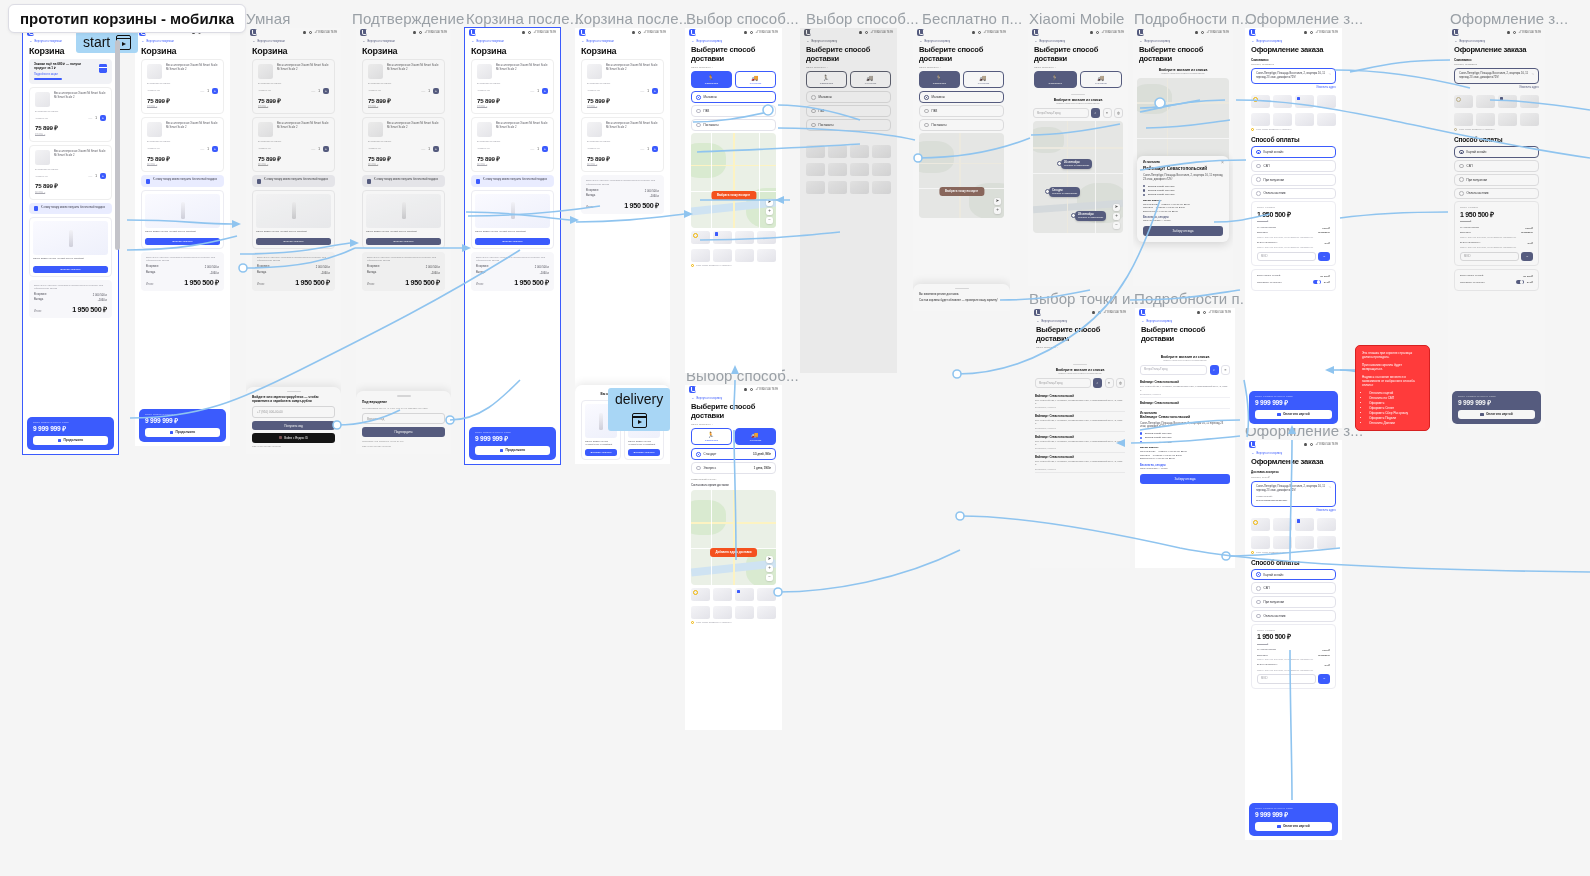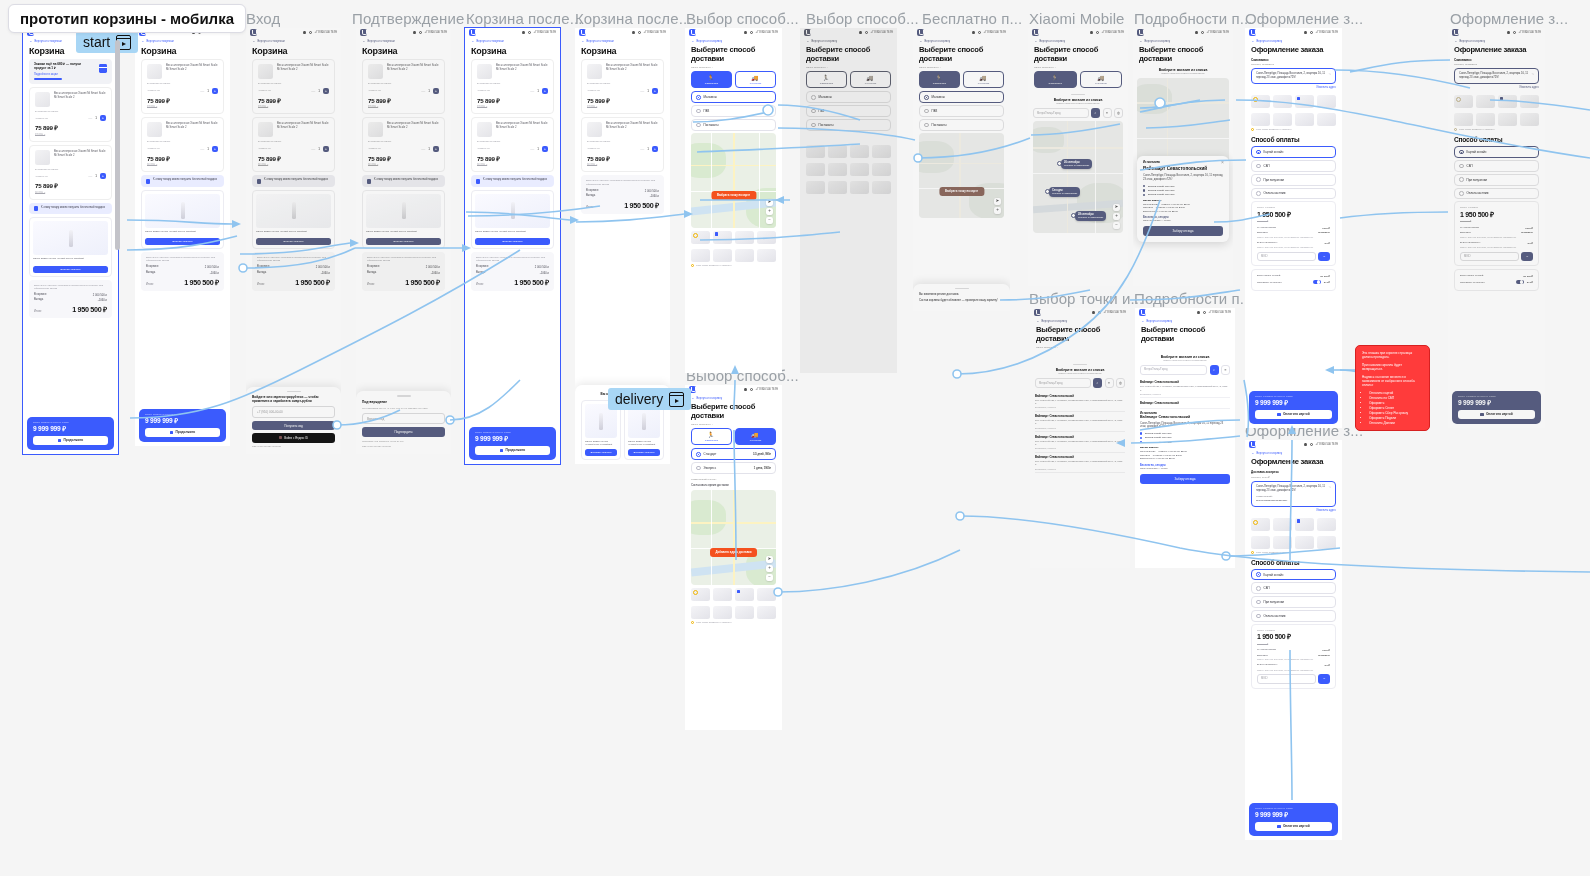--- a/index.html
+++ b/index.html
@@ -303,21 +303,21 @@
       <path class="arrowhead" d="M731,374 l4,-9 4,9 z"></path>
       <path d="M734,430 C 734,460 736,500 736,560"></path>
       <path d="M1490,100 C 1520,100 1550,104 1590,110"></path>
       <path d="M1335,70 C 1380,70 1430,78 1470,88"></path>
       <path d="M1225,100 C 1190,100 1170,106 1140,112"></path>
       <path d="M1000,300 C 1040,300 1060,296 1090,290"></path>
     </g>
   </svg>
 
   <div class="ftitle" style="left:178px;top:10px;">а (неавт...</div>
-  <div class="ftitle" style="left:246px;top:10px;">Вход</div>
+  <div class="ftitle" style="left:246px;top:10px;">Умная</div>
   <div class="ftitle" style="left:352px;top:10px;">Подтверждение</div>
   <div class="ftitle" style="left:466px;top:10px;">Корзина после...</div>
   <div class="ftitle" style="left:575px;top:10px;">Корзина после...</div>
   <div class="ftitle" style="left:686px;top:10px;">Выбор способ...</div>
   <div class="ftitle" style="left:806px;top:10px;">Выбор способ...</div>
   <div class="ftitle" style="left:922px;top:10px;">Бесплатно п...</div>
   <div class="ftitle" style="left:1029px;top:10px;">Xiaomi Mobile</div>
   <div class="ftitle" style="left:1134px;top:10px;">Подробности п...</div>
   <div class="ftitle" style="left:1245px;top:10px;">Оформление з...</div>
   <div class="ftitle" style="left:1450px;top:10px;">Оформление з...</div>
@@ -1616,20 +1616,20 @@
       <li>Оформить Сбер Рассрочку</li>
       <li>Оформить Подели</li>
       <li>Оплатить Долями</li>
     </ul>
   </div>
 
   <div class="chip" style="left:76px;top:31px;">
     <span>start</span>
     <span class="pbox"></span>
   </div>
-  <div class="chip" style="left:608px;top:388px;">
+  <div class="chip" style="left:608px;top:388px;flex-direction:column;">
     <span>delivery</span>
     <span class="pbox"></span>
   </div>
 
   <div class="boardname">прототип корзины - мобилка</div>
 
 </div>
 
 </body></html>

